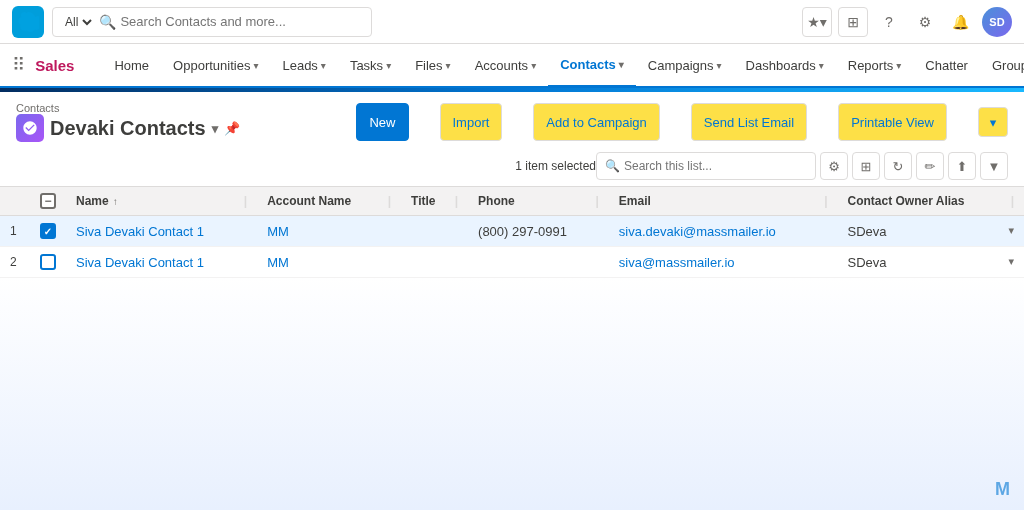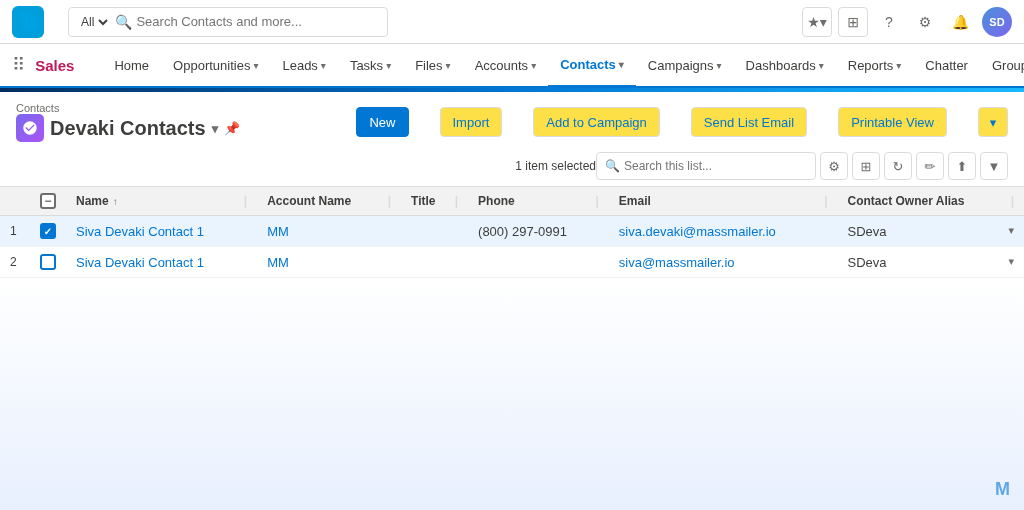--- a/index.html
+++ b/index.html
@@ -6,21 +6,21 @@
     body { font-family: 'Salesforce Sans', Arial, sans-serif; font-size: 13px; background: #f3f2f2; overflow: hidden; width: 1024px; height: 510px; }
 
     
     .top-nav {
       background: #fff;
       border-bottom: 1px solid #dddbda;
       height: 44px;
       display: flex;
       align-items: center;
       padding: 0 12px;
-      gap: 16px;
+      gap: 0;
     }
     .sf-logo {
       width: 32px; height: 32px;
       background: #009edb;
       border-radius: 6px;
       display: flex; align-items: center; justify-content: center;
       flex-shrink: 0;
     }
     .search-bar {
       display: flex; align-items: center;
@@ -123,21 +123,21 @@
       display: flex; align-items: center; justify-content: center;
       color: white; font-size: 12px;
     }
     .title-chevron { font-size: 13px; color: #706e6b; cursor: pointer; }
     .pin-icon { font-size: 13px; color: #706e6b; cursor: pointer; }
 
     .list-header-right {
       display: flex; align-items: center; gap: 6px;
     }
     .btn {
-      padding: 0 12px; height: 30px; border-radius: 4px;
+      padding: 0 12px; height: 38px; border-radius: 4px;
       font-size: 13px; cursor: pointer; display: flex; align-items: center;
       white-space: nowrap;
     }
     .btn-primary {
       background: #0176d3; color: #fff; border: 1px solid #0176d3;
     }
     .btn-secondary {
       background: #fde047; color: #0176d3; border: 1px solid #dddbda; margin-left: 25px;
     }
     .btn-icon-only {

